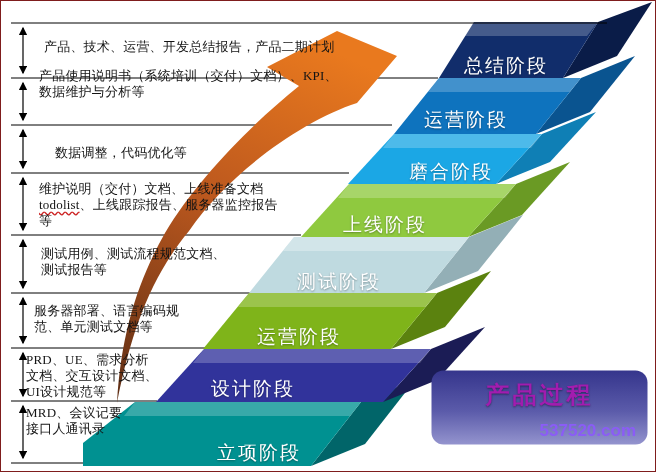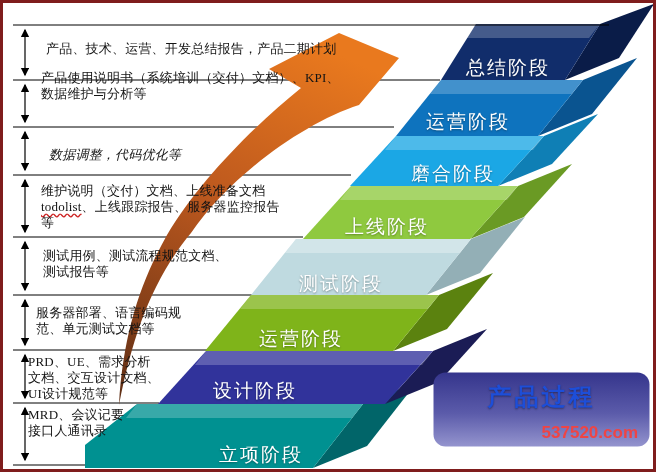--- a/index.html
+++ b/index.html
@@ -1,44 +1,44 @@
 <!DOCTYPE html>
 <html><head>
 <meta charset="utf-8">
 <style>
   html,body{margin:0;padding:0;background:#f5f5f5;}
   .stage{
     position:relative;width:656px;height:472px;background:#ffffff;
-    border:3px solid #7f1d1d;box-sizing:border-box;overflow:hidden;
+    border:1px solid #7f1d1d;box-sizing:border-box;overflow:hidden;
     font-family:"Liberation Serif","DejaVu Serif",serif;
   }
   .stage svg.diagram{position:absolute;left:0;top:0;}
   .note-row{
     position:absolute;color:#141414;font-size:13px;line-height:16px;
     white-space:nowrap;letter-spacing:0.2px;
   }
   .todo{text-decoration:underline wavy #cc2222;text-underline-offset:2px;}
   .phase-label{
     position:absolute;transform:translate(-50%,-50%);
     color:#ffffff;font-size:19px;letter-spacing:2px;white-space:nowrap;
     font-family:"Liberation Sans","DejaVu Sans",sans-serif;
     text-shadow:0 1px 2px rgba(0,0,0,0.35);
   }
   .title-box{
     position:absolute;left:430px;top:369px;width:217px;height:75px;
   }
   .title-box .box-bg{position:absolute;left:0;top:0;}
   .title-box .box-title{
     position:absolute;left:0;top:9px;width:100%;text-align:center;
-    color:#1d4ed8;font-size:24px;font-weight:bold;letter-spacing:3px;
+    color:#a21caf;font-size:24px;font-weight:bold;letter-spacing:3px;
     font-family:"Liberation Serif","DejaVu Serif",serif;
     text-shadow:0 1px 2px rgba(0,0,0,0.4);
   }
   .title-box .box-watermark{
-    position:absolute;right:12px;bottom:4px;color:#ef4444;font-size:17px;
+    position:absolute;right:12px;bottom:4px;color:#8b5cf6;font-size:17px;
     font-weight:bold;font-family:"Liberation Sans","DejaVu Sans",sans-serif;
   }
 </style>
 </head>
 <body>
 
 <div class="stage">
 
   <svg class="diagram" width="656" height="472" viewBox="0 0 656 472">
     <defs>
@@ -130,21 +130,21 @@
              Z"></path>
   </svg>
 
   <div class="note-row" style="left:43px;top:38px;">
     <div>产品、技术、运营、开发总结报告，产品二期计划</div>
   </div>
   <div class="note-row" style="left:38px;top:67px;">
     <div>产品使用说明书（系统培训（交付）文档）、KPI、</div>
     <div>数据维护与分析等</div>
   </div>
-  <div class="note-row" style="left:46px;top:144px;font-style:italic;">
+  <div class="note-row" style="left:54px;top:144px;">
     <div>数据调整，代码优化等</div>
   </div>
   <div class="note-row" style="left:38px;top:159px;margin-top:21px;">
     <div>维护说明（交付）文档、上线准备文档</div>
     <div><span class="todo">todolist</span><span>、上线跟踪报告、服务器监控报告</span></div>
     <div>等</div>
   </div>
   <div class="note-row" style="left:40px;top:245px;">
     <div>测试用例、测试流程规范文档、</div>
     <div>测试报告等</div>

